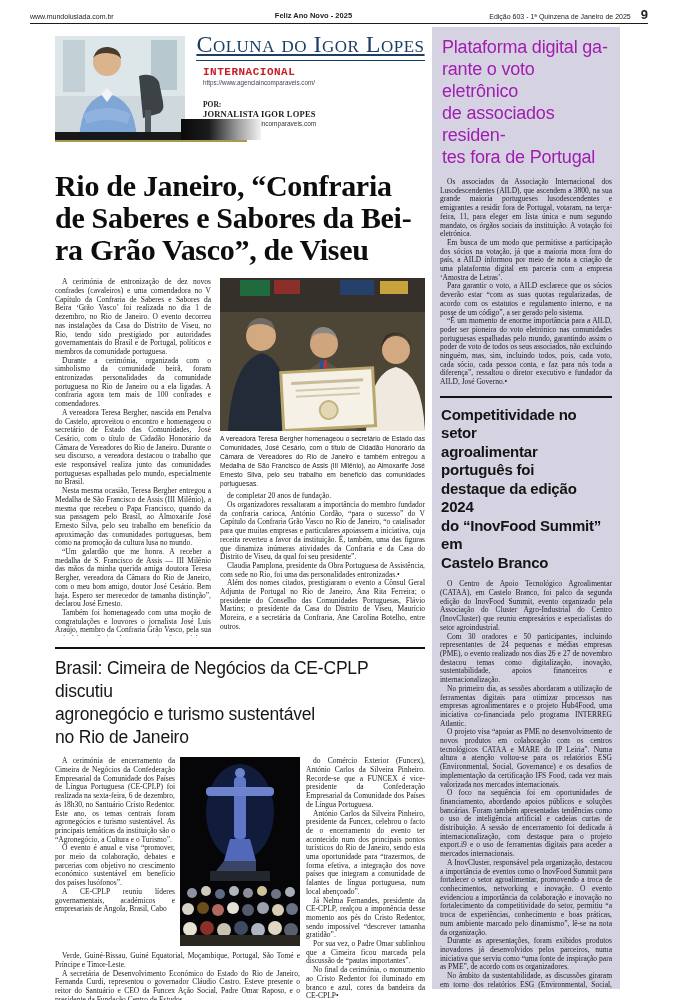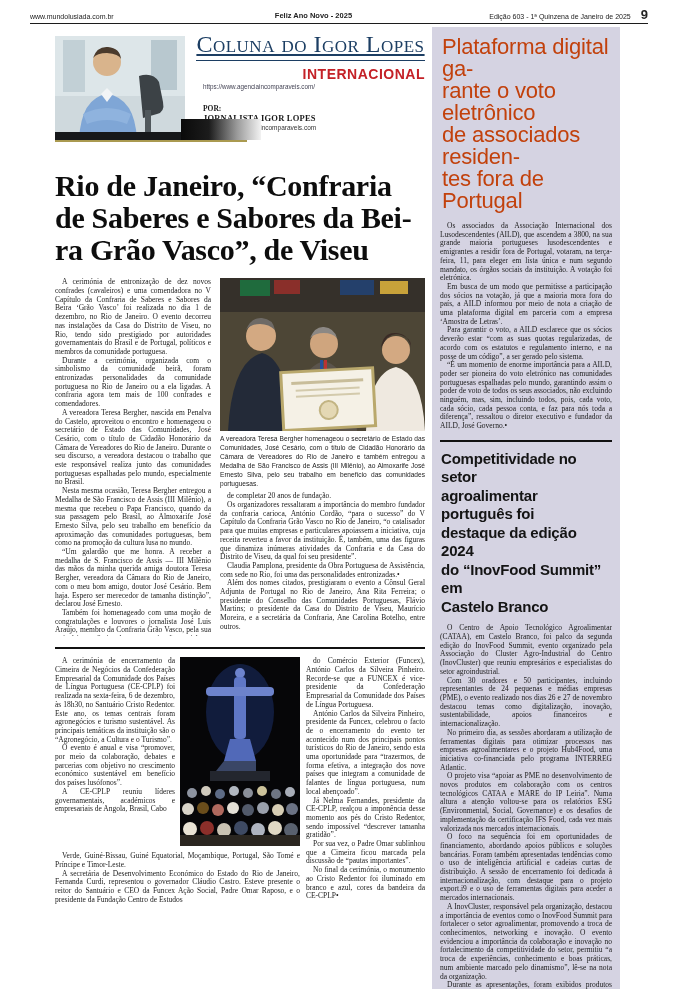--- a/index.html
+++ b/index.html
@@ -26,21 +26,21 @@
 
   
   .col-header{position:relative;width:370px;height:118px;}
   .author-photo{position:absolute;left:0;top:6px;width:130px;height:104px;overflow:hidden;}
   .ch-right{position:absolute;left:141px;top:2px;width:229px;}
   .ch-title{
     font-family:"Liberation Serif",serif;font-variant:small-caps;
     font-size:24px;color:#1c3e63;text-align:center;letter-spacing:.5px;
     border-bottom:1px solid #1c3e63;padding-bottom:3px;line-height:1.05;text-decoration:underline;
   }
-  .ch-section{font-family:Liberation Sans, sans-serif;font-weight:bold;font-size:14px;color:#c42127;margin:5px 0 1px 7px;letter-spacing:.5px;text-align:right;}
+  .ch-section{font-family:Liberation Mono, monospace;font-weight:bold;font-size:11px;color:#c42127;margin:5px 0 1px 7px;letter-spacing:.5px;}
   .ch-url{font-family:"Liberation Sans",sans-serif;font-size:6.3px;color:#445;margin-left:7px;}
   .ch-by{margin-left:7px;margin-top:14px;font-family:"Liberation Serif",serif;}
   .ch-by .por{font-weight:bold;font-size:7.5px;}
   .ch-by .autname{font-weight:bold;font-size:8.5px;letter-spacing:.2px;}
   .ch-by .autmail{font-family:"Liberation Sans",sans-serif;font-size:6.5px;color:#333;margin-top:1px;}
   .fade-strip{
     position:absolute;left:126px;top:89px;width:80px;height:21px;
     background:linear-gradient(to right,#0a0a0a 0%,#1c1c1c 35%,#9a9a9a 70%,#f2f2f2 100%);
   }
   .gold-rule{position:absolute;left:0;top:110px;width:192px;height:2px;background:#aa9a50;}
@@ -76,22 +76,22 @@
   .cristo-photo{width:120px;height:189px;overflow:hidden;}
   .ba-below{margin-top:4px;height:64px;overflow:hidden;}
   .ba-c3{width:119px;height:262px;overflow:hidden;}
 
   
   .sidebar{
     position:absolute;left:432px;top:27px;width:188px;height:962px;
     background:#d5d3e2;padding:7px 8px;box-sizing:border-box;overflow:hidden;
   }
   .sb-title1{
-    font-family:"Liberation Sans",sans-serif;font-size:22px;line-height:22px;
-    color:#c2410c;white-space:pre-line;margin:2px 0 10px 2px;letter-spacing:-0.2px;
+    font-family:"Liberation Sans",sans-serif;font-size:18px;line-height:22px;
+    color:#a21caf;white-space:pre-line;margin:2px 0 10px 2px;letter-spacing:-0.2px;
   }
   .sb-divider{height:2px;background:#111;margin:9px 0 8px 0;}
   .sb-title2{
     font-family:"Liberation Sans",sans-serif;font-weight:bold;font-size:15px;line-height:18.5px;
     color:#141414;white-space:pre-line;margin:2px 0 8px 1px;letter-spacing:-0.2px;
   }
   .sidebar .para{font-size:7.5px;line-height:8.7px;}
 
   svg{display:block;}
 </style>
@@ -192,20 +192,23 @@
               <p class="para">Os organizadores ressaltaram a importância do membro fundador da confraria carioca, António Cordão, “para o sucesso” do V Capítulo da Confraria Grão Vasco no Rio de Janeiro, “o catalisador para que muitas empresas e particulares apoiassem a iniciativa, cuja receita reverteu a favor da instituição. É, também, uma das figuras que dinamiza inúmeras atividades da Confraria e da Casa do Distrito de Viseu, da qual foi seu presidente”.</p>
               <p class="para">Claudia Pamplona, presidente da Obra Portuguesa de Assistência, com sede no Rio, foi uma das personalidades entronizadas.•</p>
               <p class="para">Além dos nomes citados, prestigiaram o evento a Cônsul Geral Adjunta de Portugal no Rio de Janeiro, Ana Rita Ferreira; o presidente do Conselho das Comunidades Portuguesas, Flávio Martins; o presidente da Casa do Distrito de Viseu, Maurício Moreira, e a secretária da Confraria, Ane Carolina Botelho, entre outros.</p>
             </div>
         </div>
       </div>
     </div>
 
     <div class="bottom-article">
       <div class="ba-rule"></div>
+      <h2 class="ba-headline" style="margin:8px 0 0 0;font-weight:normal;">Brasil: Cimeira de Negócios da CE-CPLP discutiu
+agronegócio e turismo sustentável
+no Rio de Janeiro</h2>
       <div class="ba-cols bodytext">
         <div class="ba-leftgroup">
           <div class="ba-row">
             <div class="ba-c1">
                 <p class="para">A cerimónia de encerramento da Cimeira de Negócios da Confederação Empresarial da Comunidade dos Países de Língua Portuguesa (CE-CPLP) foi realizada na sexta-feira, 6 de dezembro, às 18h30, no Santuário Cristo Redentor. Este ano, os temas centrais foram agronegócios e turismo sustentável. As principais temáticas da instituição são o “Agronegócio, a Cultura e o Turismo”.</p>
                 <p class="para">O evento é anual e visa “promover, por meio da colaboração, debates e parcerias com objetivo no crescimento económico sustentável em benefício dos países lusófonos”.</p>
                 <p class="para">A CE-CPLP reuniu líderes governamentais, académicos e empresariais de Angola, Brasil, Cabo</p>
               </div>
             <div class="cristo-photo">
               <svg width="120" height="189" viewBox="0 0 120 189">

